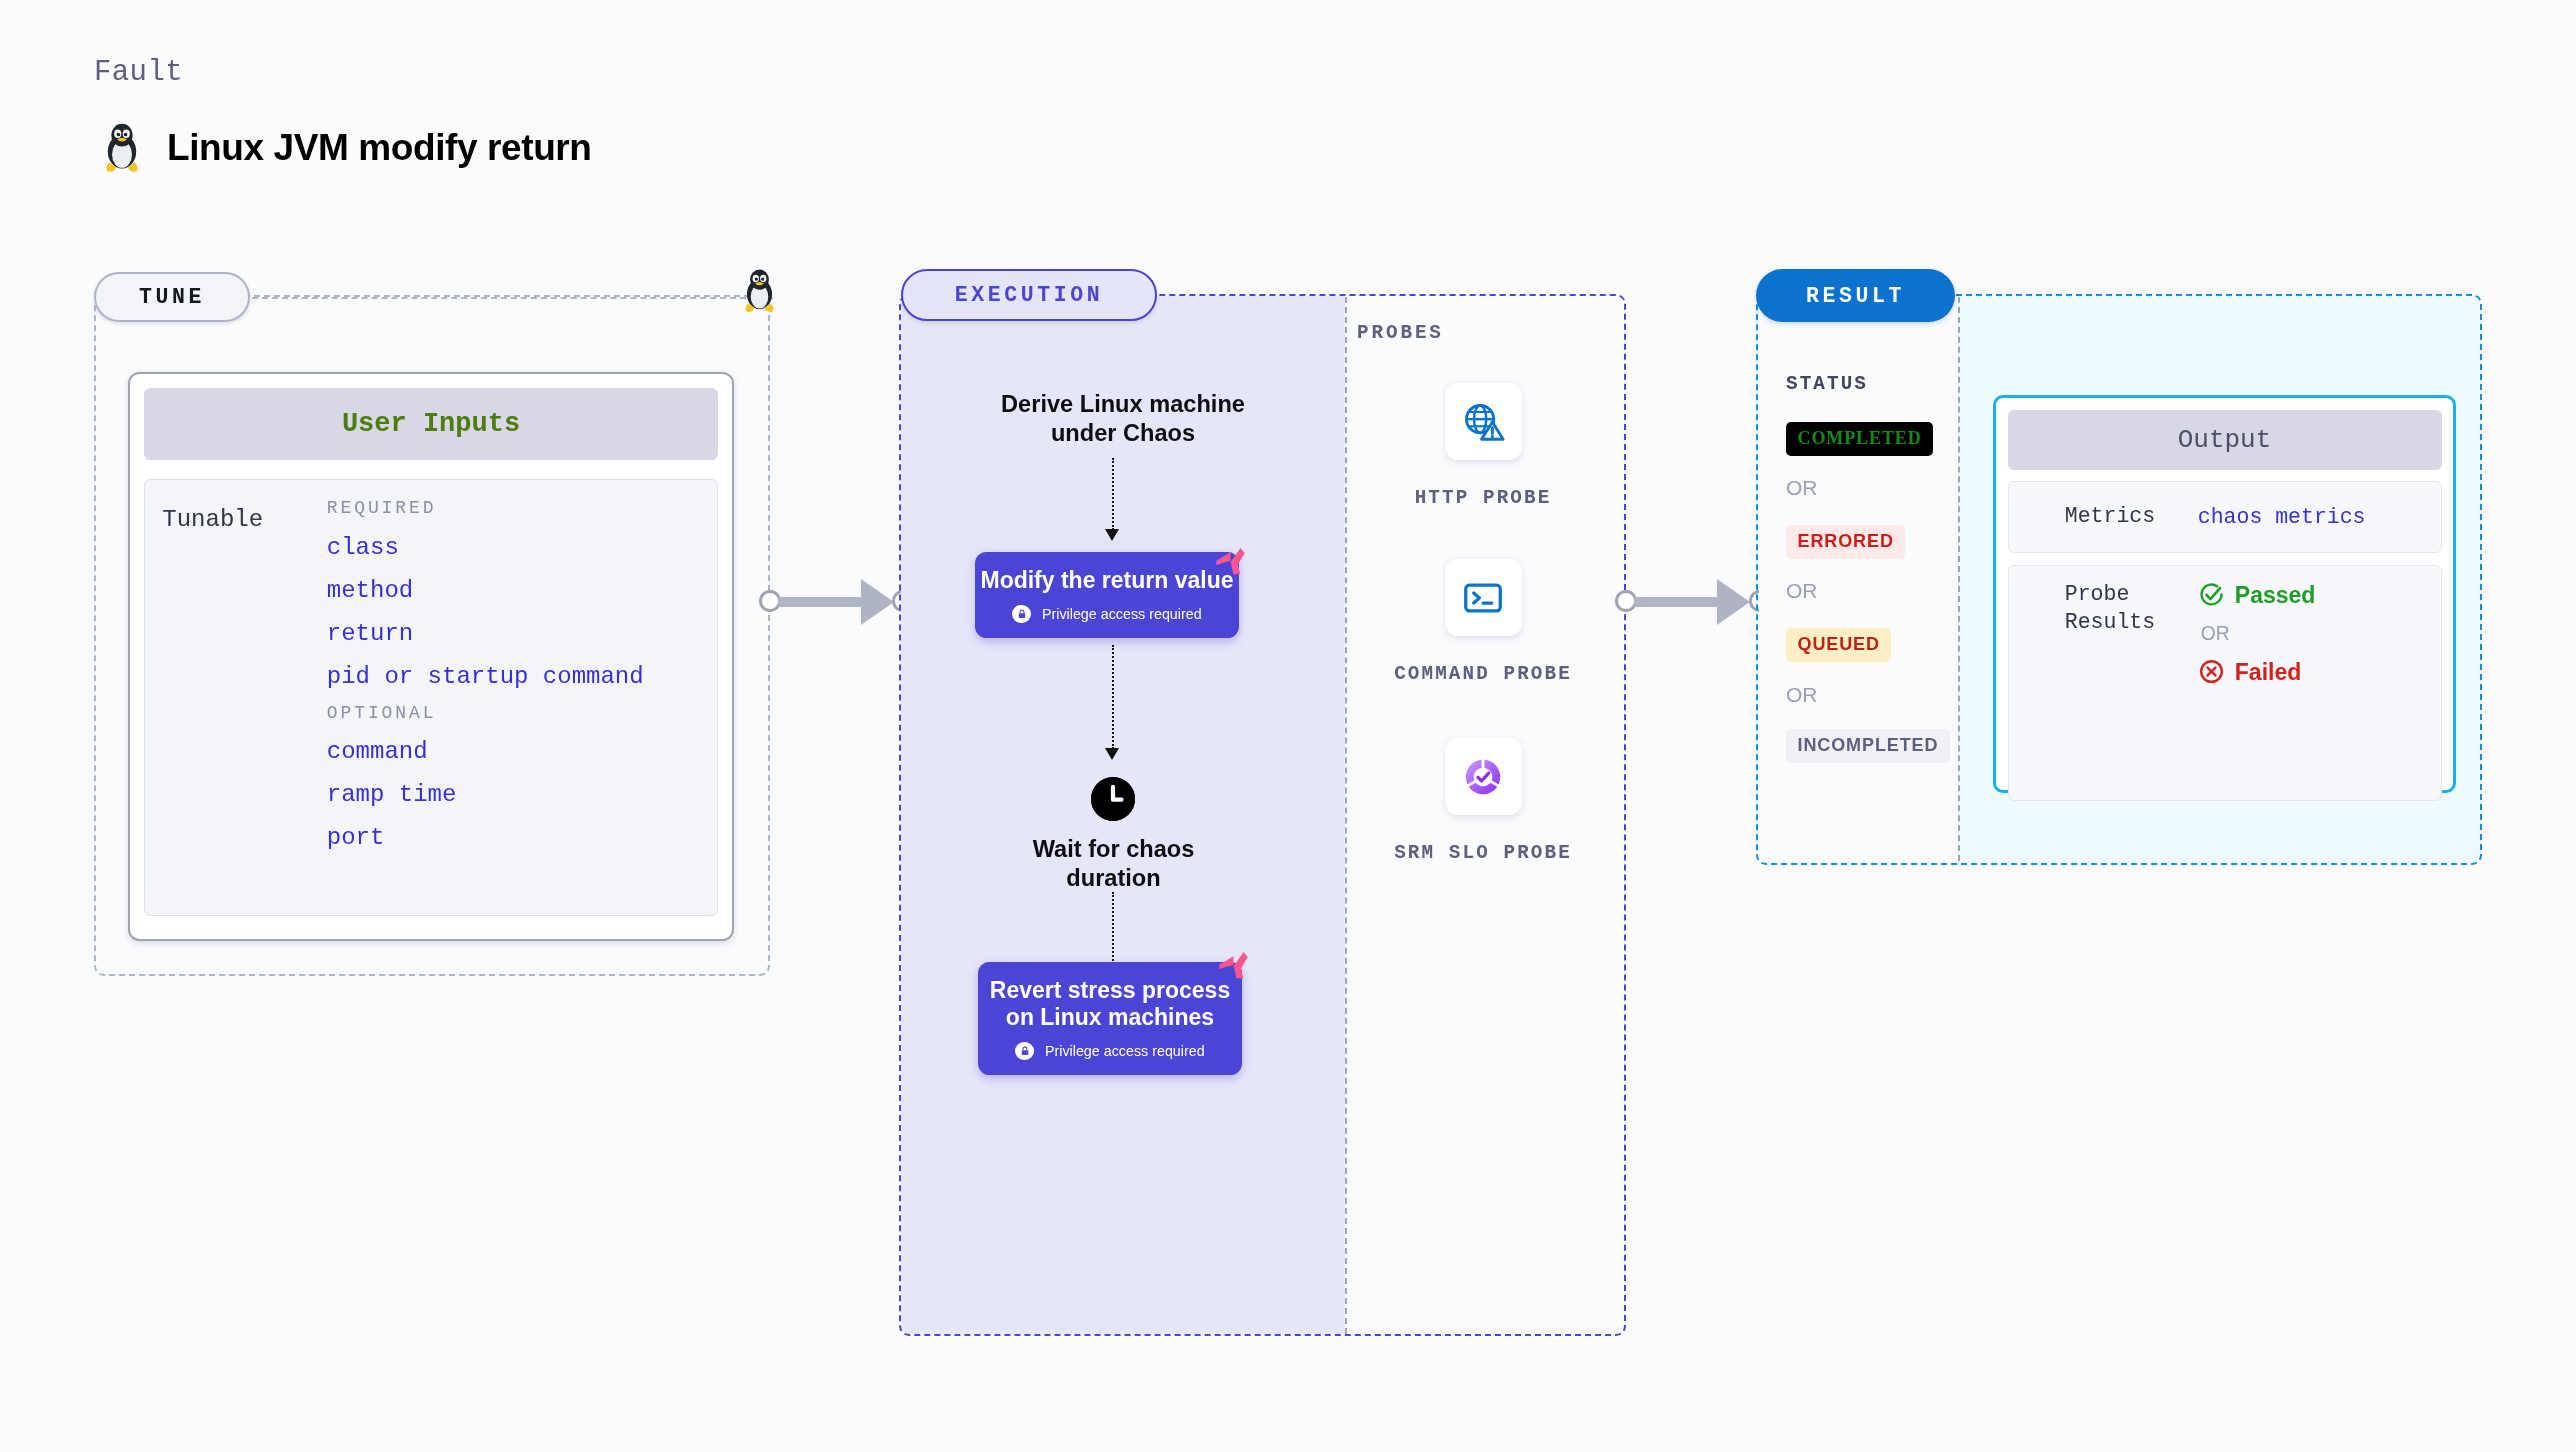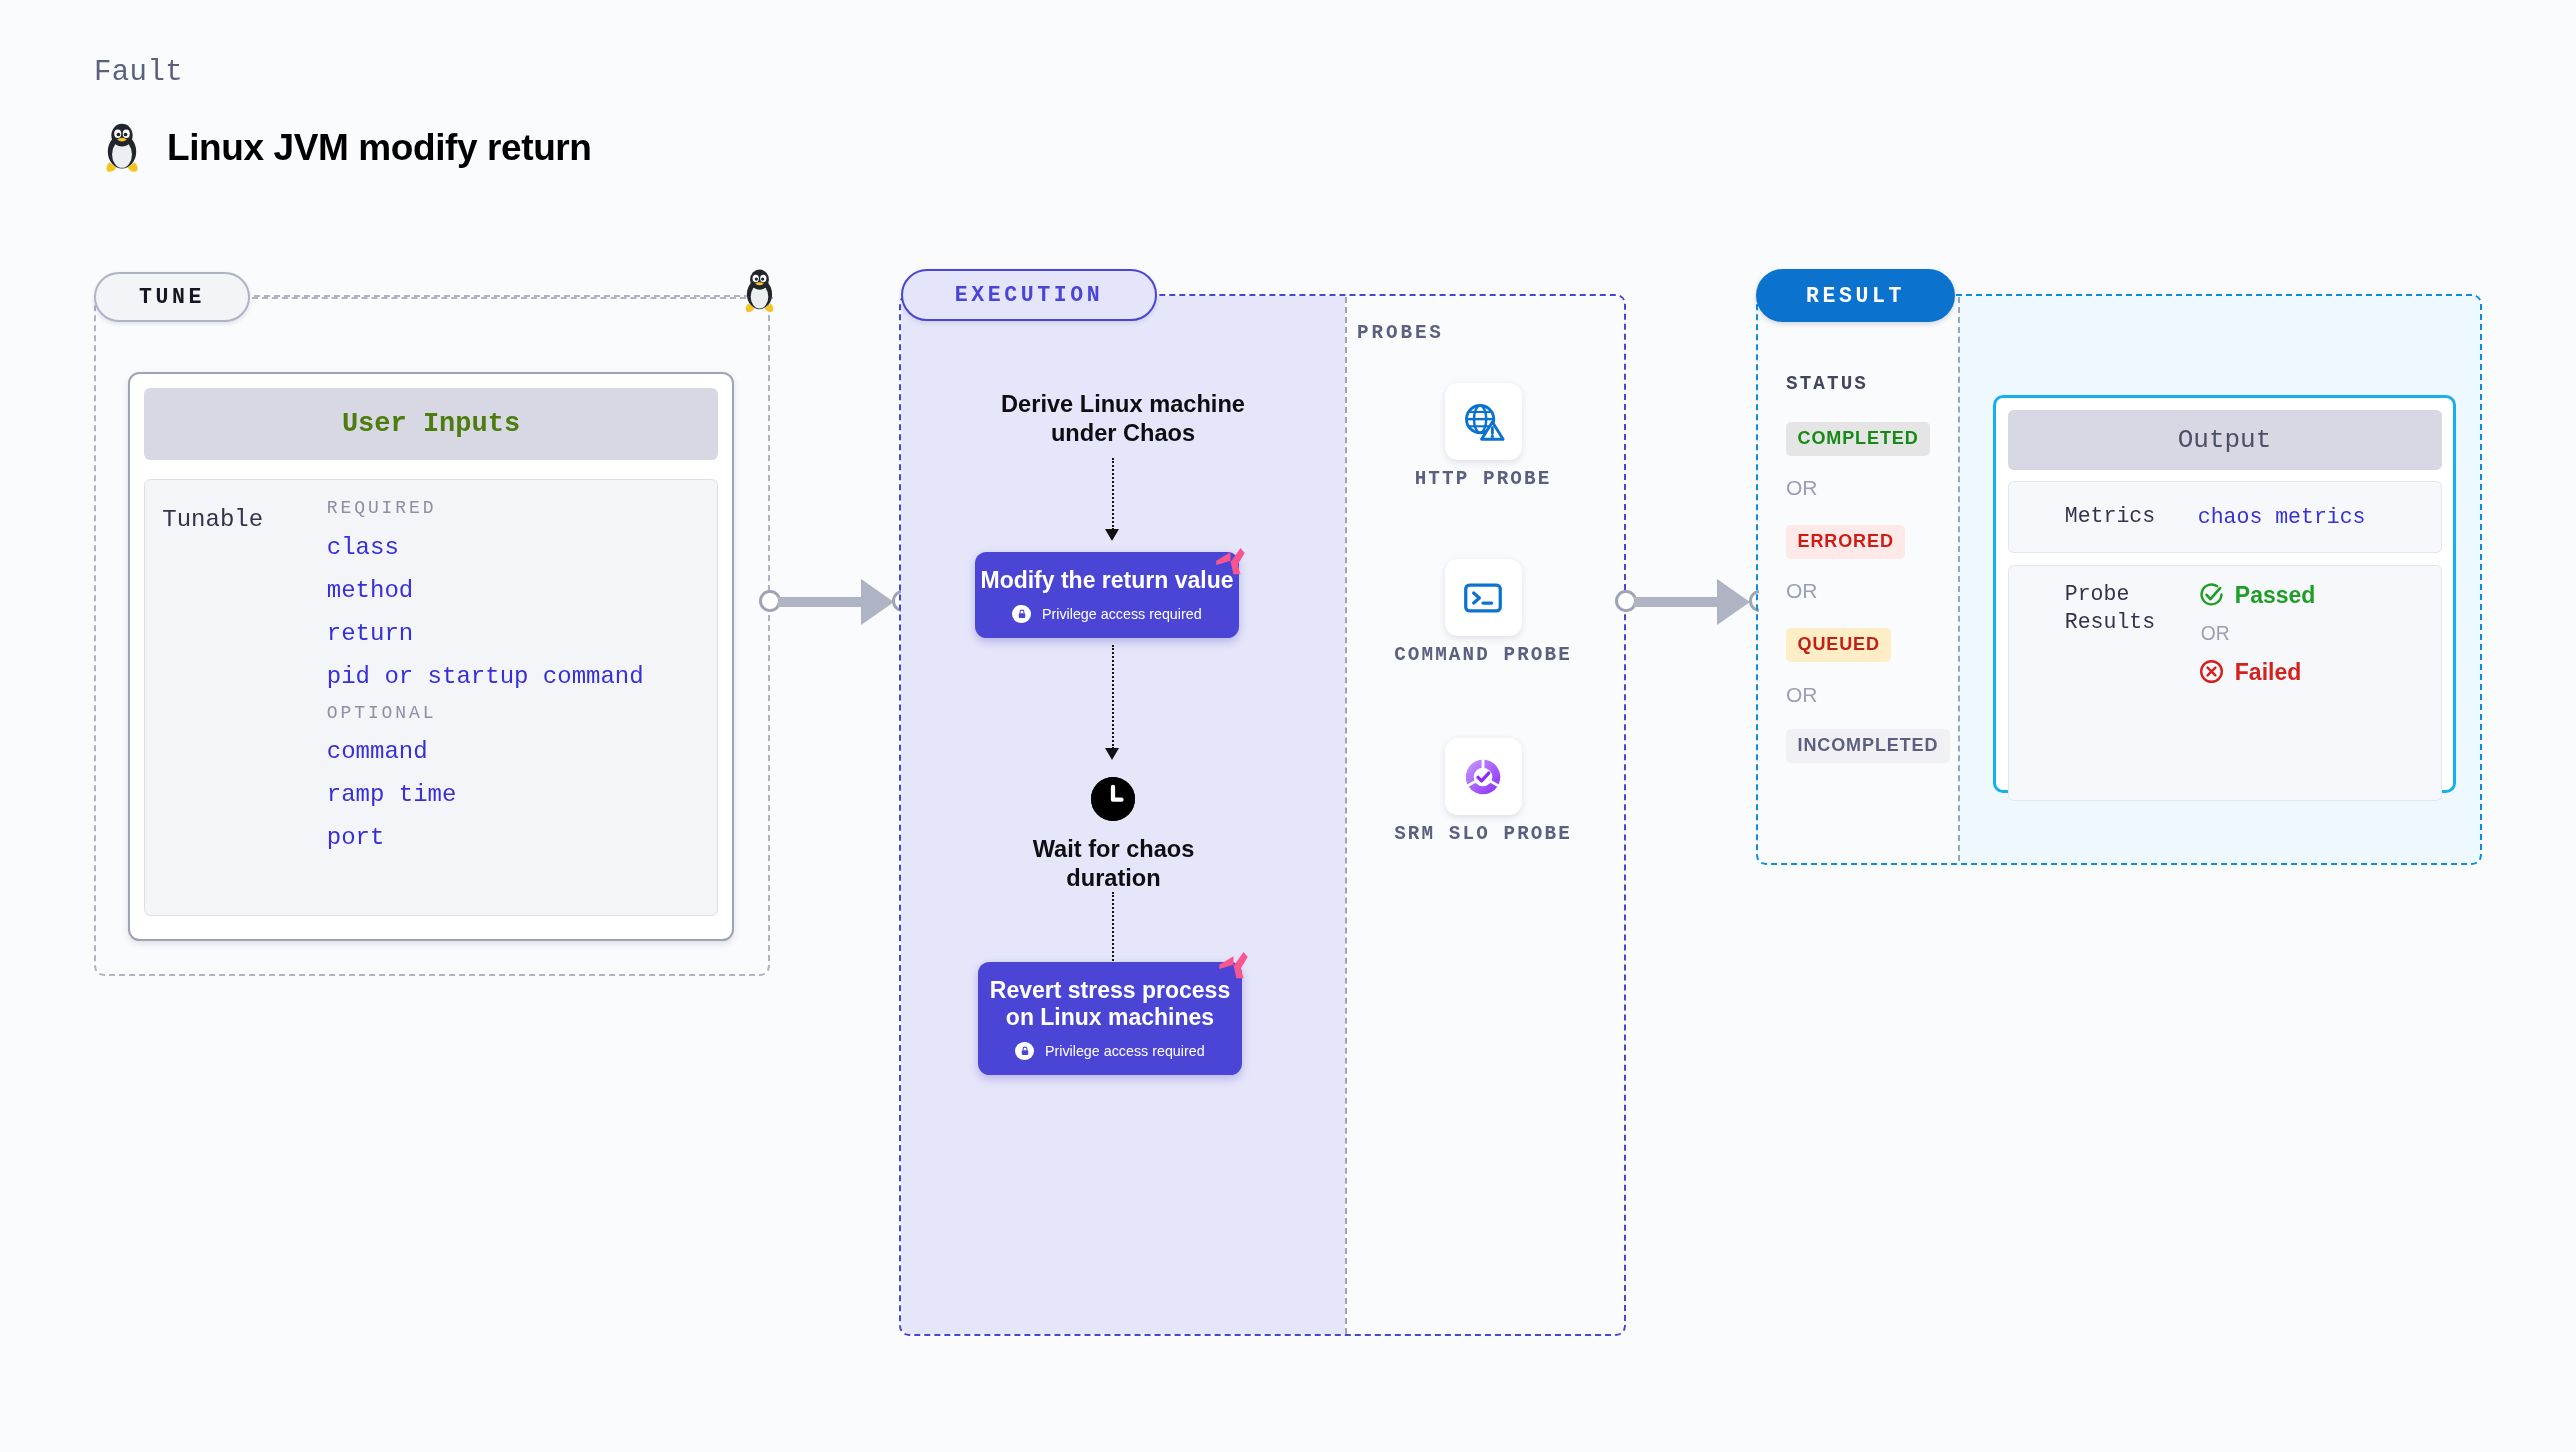--- a/index.html
+++ b/index.html
@@ -163,21 +163,21 @@
     font-size: 19.3px; color: #5c6080; letter-spacing: 2.9px; font-weight: bold;
   }
   .probe-item { position: absolute; width: 186px; text-align: center; }
   .probe-tile {
     width: 77px; height: 77px; margin: 0 auto;
     background: #fff; border-radius: 13px;
     box-shadow: 0 2.9px 7.2px rgba(40,50,90,.12);
     display: flex; align-items: center; justify-content: center;
   }
   .probe-name {
-    margin-top: 6px;
+    margin-top: 25px;
     font-family: "Liberation Mono", monospace;
     font-size: 19.3px; color: #5c6080; letter-spacing: 2.1px; line-height: 1.35;
     font-weight: bold;
   }
 
   
   .result-outer {
     position: absolute; left: 1756px; top: 294px;
     width: 726px; height: 571px;
     border: 2.9px dashed #0b8ede;
@@ -458,21 +458,21 @@
 
   <div class="result-left-fill"></div>
   <div class="result-right-fill"></div>
   <div class="result-outer"></div>
   <div class="result-divider"></div>
 
   <div class="pill pill-result">RESULT</div>
 
   <div class="status-title">STATUS</div>
 
-  <div class="status-badge" style="left:1786px; top:422px; background:#e5e5e5; color:#158a17;">COMPLETED</div>
+  <div class="status-badge" style="left:1786px; top:422px; background:#000000; color:#158a17;font-family:Liberation Serif, serif;">COMPLETED</div>
   <div class="or-text" style="left:1786px; top:476px;">OR</div>
   <div class="status-badge" style="left:1786px; top:525px; background:#fde9e7; color:#cf1b16;">ERRORED</div>
   <div class="or-text" style="left:1786px; top:579px;">OR</div>
   <div class="status-badge" style="left:1786px; top:628px; background:#fdeec6; color:#c21f16;">QUEUED</div>
   <div class="or-text" style="left:1786px; top:683px;">OR</div>
   <div class="status-badge" style="left:1786px; top:729px; background:#f0f0f5; color:#5c6080;">INCOMPLETED</div>
 
   <div class="out-card">
     <div class="out-head">Output</div>
 

